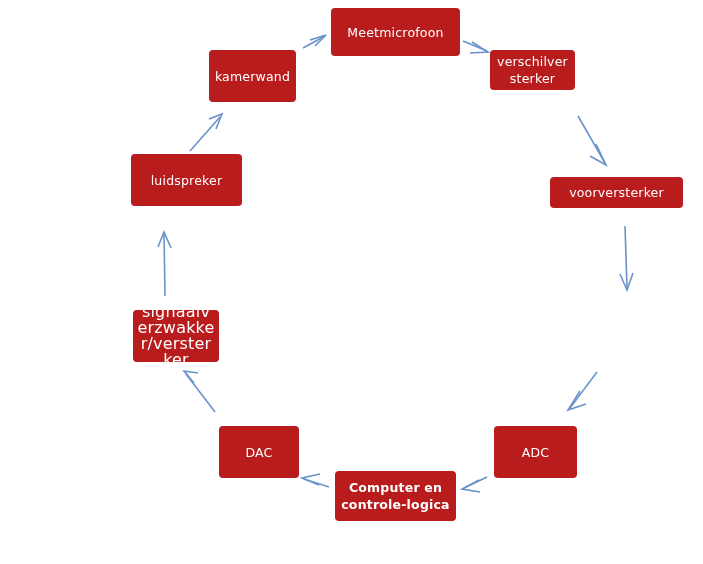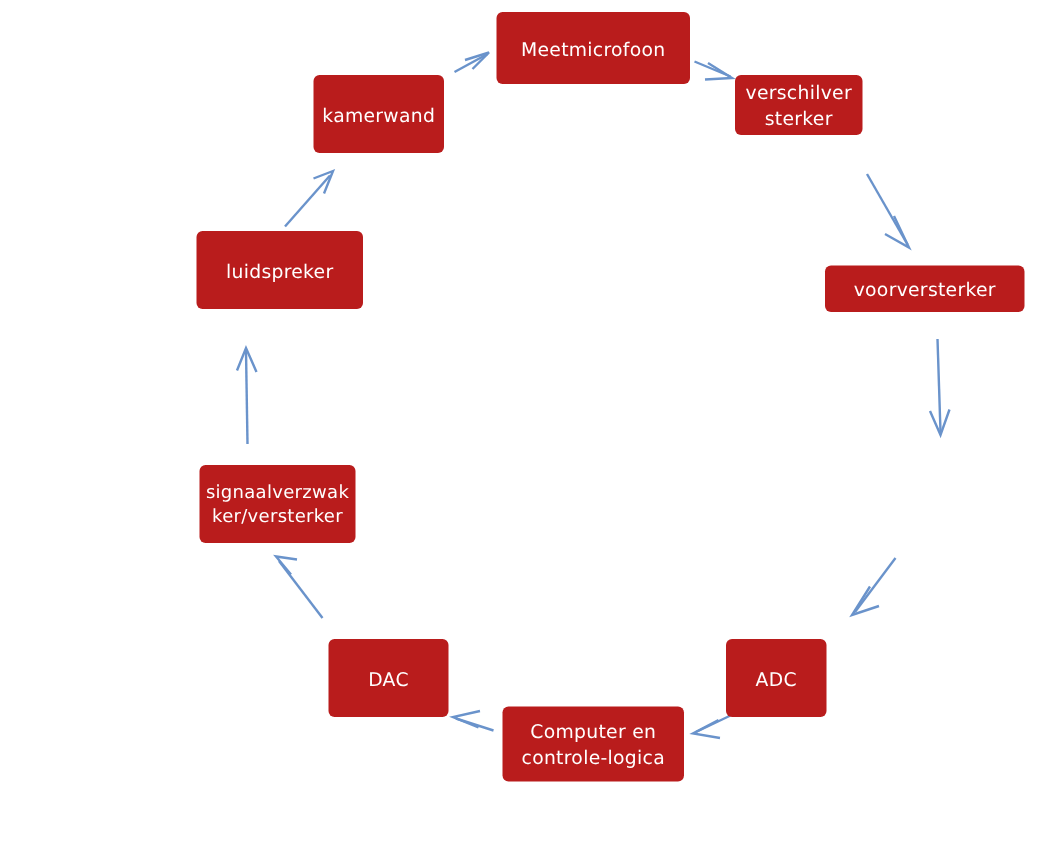--- a/index.html
+++ b/index.html
@@ -126,33 +126,33 @@
 
   <div class="node" style="left:490px; top:50px; width:85px; height:40px;">
     <span class="node-label">verschilversterker</span>
   </div>
 
   <div class="node" style="left:550px; top:177px; width:133px; height:31px;">
     <span class="node-label">voorversterker</span>
   </div>
 
 
-  <div class="node" style="left:484px; top:426px; width:67px; height:52px;">
+  <div class="node" style="left:494px; top:426px; width:83px; height:52px;">
     <span class="node-label">ADC</span>
   </div>
 
-  <div class="node" style="left:335px; top:471px; width:121px; height:50px; word-break:normal;">
+  <div class="node" style="left:335px; top:471px; width:121px; height:50px; word-break:normal;font-weight:bold;">
     <span class="node-label">Computer en controle-logica</span>
   </div>
 
   <div class="node" style="left:219px; top:426px; width:80px; height:52px;">
     <span class="node-label">DAC</span>
   </div>
 
-  <div class="node" style="left:133px; top:310px; width:104px; height:52px; font-size:12px; line-height:16px;">
+  <div class="node" style="left:133px; top:310px; width:86px; height:52px; font-size:16px; line-height:16px;">
     <span class="node-label">signaalverzwakker/versterker</span>
   </div>
 
   <div class="node" style="left:119px; top:154px; width:111px; height:52px;margin-left:12px;">
     <span class="node-label">luidspreker</span>
   </div>
 
   <div class="node" style="left:209px; top:50px; width:87px; height:52px;">
     <span class="node-label">kamerwand</span>
   </div>

